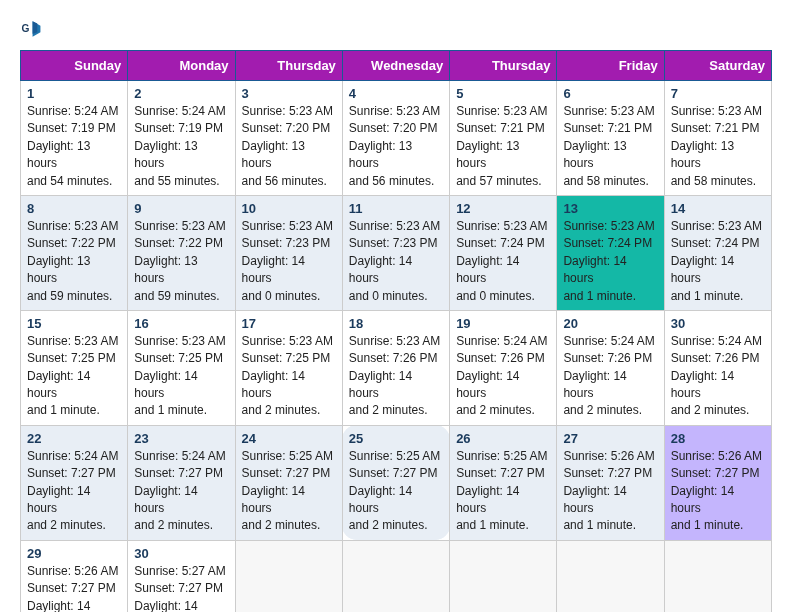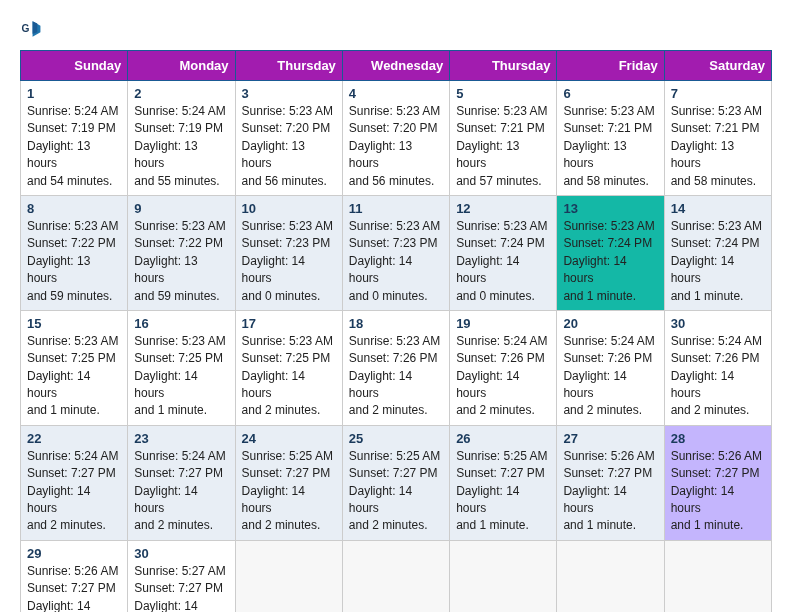--- a/index.html
+++ b/index.html
@@ -304,21 +304,21 @@
 Daylight: 14 hours
 and 2 minutes.</div>
           </td>
           <td style="background: rgb(232, 238, 245);">
             <span class="day-num">24</span>
             <div class="day-info" style="white-space: pre-line;">Sunrise: 5:25 AM
 Sunset: 7:27 PM
 Daylight: 14 hours
 and 2 minutes.</div>
           </td>
-          <td style="background: rgb(232, 238, 245);">
+          <td style="background: rgb(232, 238, 245); border-radius: 15px;">
             <span class="day-num">25</span>
             <div class="day-info" style="white-space: pre-line;">Sunrise: 5:25 AM
 Sunset: 7:27 PM
 Daylight: 14 hours
 and 2 minutes.</div>
           </td>
           <td style="background: rgb(232, 238, 245);">
             <span class="day-num">26</span>
             <div class="day-info" style="white-space: pre-line;">Sunrise: 5:25 AM
 Sunset: 7:27 PM

